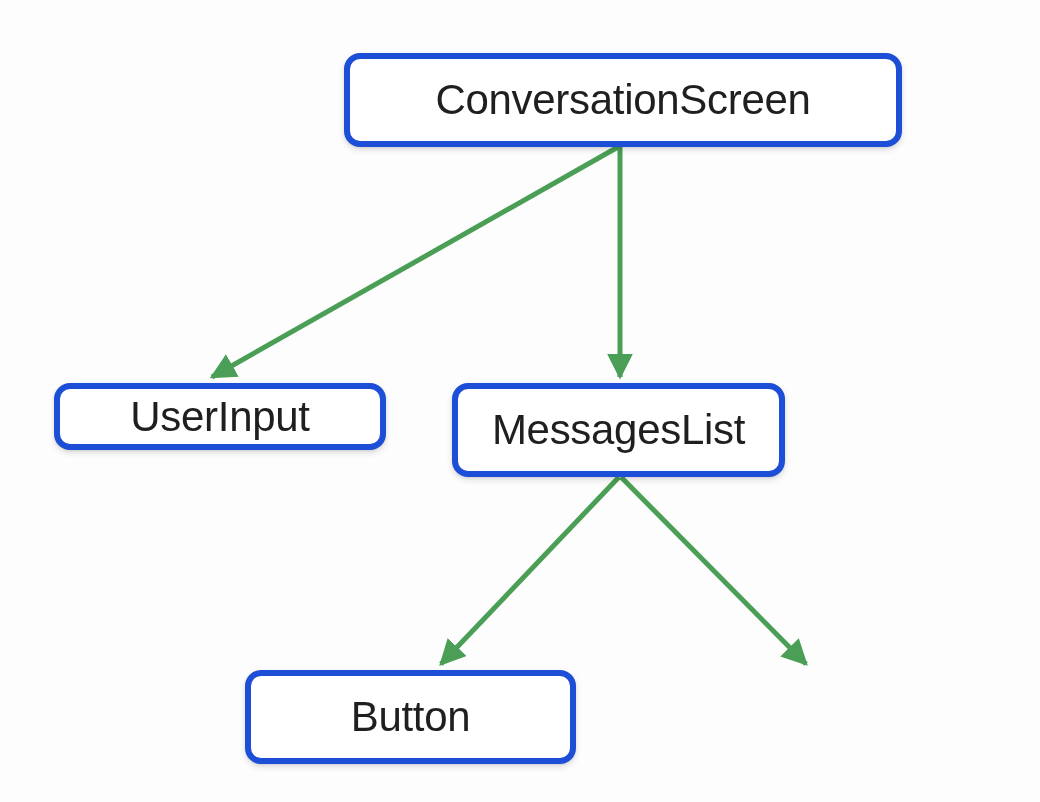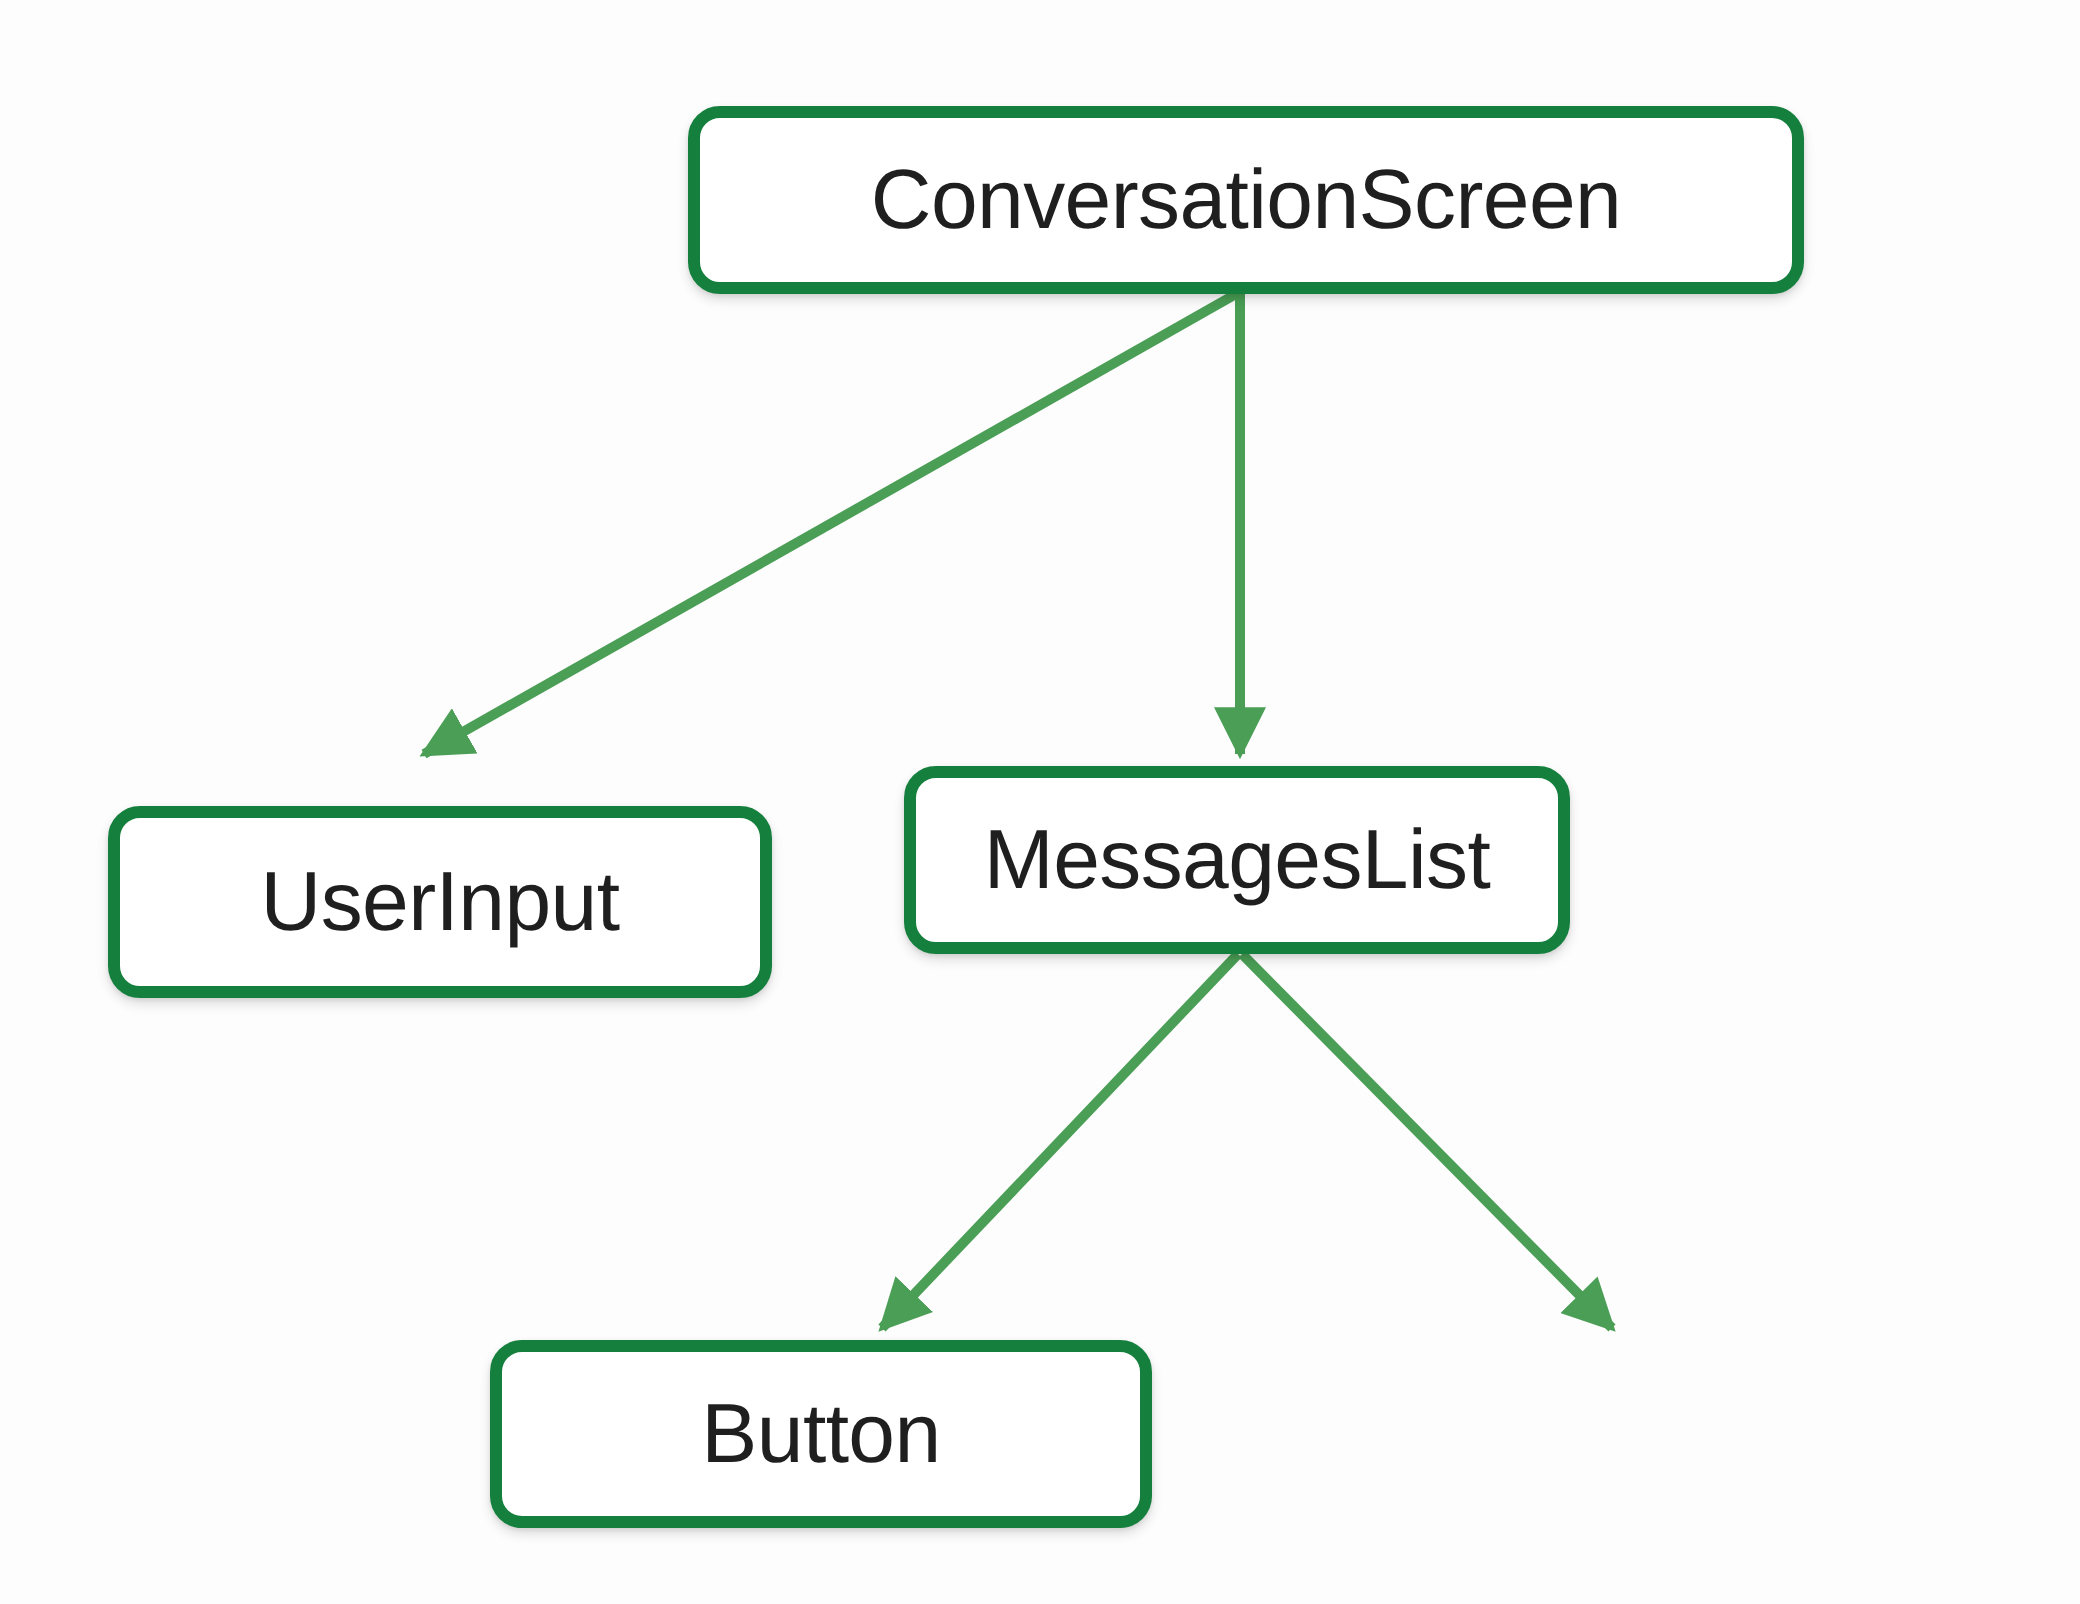--- a/index.html
+++ b/index.html
@@ -21,40 +21,40 @@
     left: 0;
     top: 0;
     width: 1040px;
     height: 802px;
     pointer-events: none;
   }
   .node {
     position: absolute;
     box-sizing: border-box;
     background: #ffffff;
-    border: 6px solid #15803d;
+    border: 6px solid #1d4ed8;
     border-radius: 16px;
     display: flex;
     align-items: center;
     justify-content: center;
     box-shadow: 0 3px 6px rgba(0,0,0,0.13), 0 1px 2px rgba(0,0,0,0.08);
     z-index: 2;
   }
   .node-label {
     color: #1f1f1f;
     font-size: 42px;
     font-weight: 400;
     line-height: 1;
     letter-spacing: -0.3px;
     white-space: nowrap;
     user-select: none;
   }
   
   #node-conversationscreen { left: 344px; top: 53px;  width: 558px; height: 94px; }
-  #node-userinput          { left: 54px;  top: 403px; width: 332px; height: 96px; }
+  #node-userinput          { left: 54px;  top: 383px; width: 332px; height: 67px; }
   #node-messageslist       { left: 452px; top: 383px; width: 333px; height: 94px; }
   #node-button             { left: 245px; top: 670px; width: 331px; height: 94px; text-align: right; }
   #node-lazycolumn         { left: 667px; top: 670px; width: 334px; height: 94px; }
 </style>
 </head>
 <body>
 
 <div id="canvas">
 
   <svg id="edge-layer" viewBox="0 0 1040 802" width="1040" height="802" xmlns="http://www.w3.org/2000/svg">

